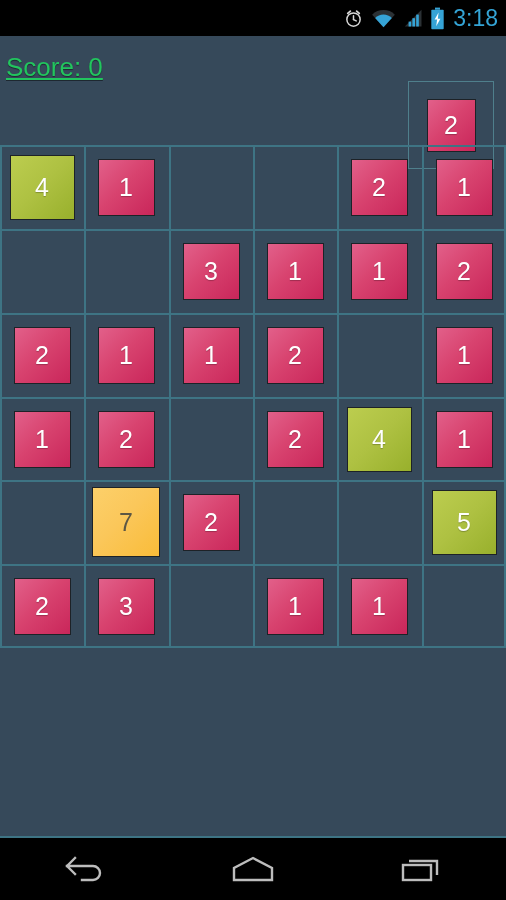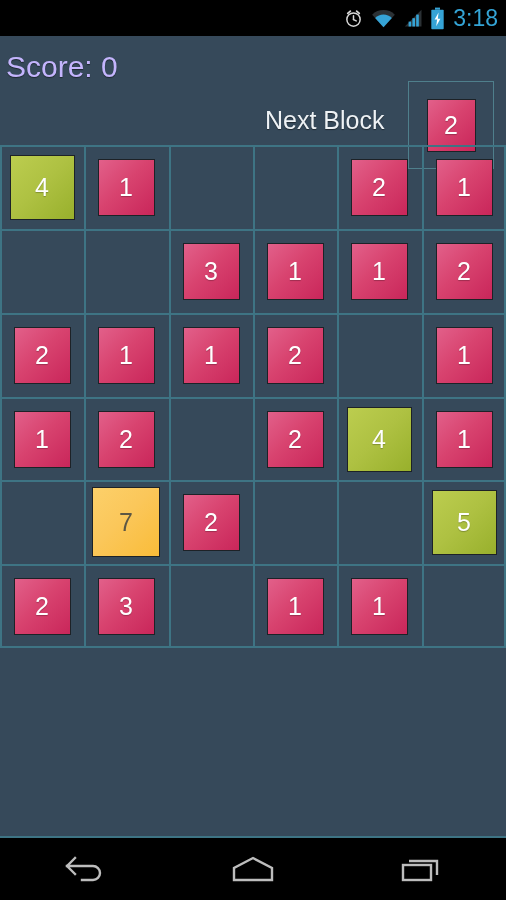--- a/index.html
+++ b/index.html
@@ -58,25 +58,26 @@
     width: 506px;
     height: 109px;
     background: #36495a;
   }
   #score-block {
     position: absolute;
     left: 6px;
     top: 12px;
   }
   .score-line {
-    color: #c4b5fd;
-    font-size: 30px;
+    color: #22c55e;
+    font-size: 26px;
     line-height: 38px;
     white-space: nowrap;
     text-shadow: 0 1px 1px rgba(0,0,0,0.45);
+    text-decoration: underline;
   }
   #next-block-label {
     position: absolute;
     left: 265px;
     top: 72px;
     color: #eef2f5;
     font-size: 25px;
     line-height: 25px;
     white-space: nowrap;
     text-shadow: 0 1px 1px rgba(0,0,0,0.45);
@@ -231,21 +232,20 @@
         <path d="M8.6 5.6 L4.6 12.6 L7.1 12.6 L6.2 19.2 L10.4 11.7 L7.8 11.7 Z" fill="#ffffff"></path>
       </svg>
     </span>
     <span id="sb-time">3:18</span>
   </div>
 
   <div id="header">
     <div id="score-block">
       <div class="score-line">Score: 0</div>
     </div>
-    <div id="next-block-label">Next Block</div>
     <div id="next-block-frame">
       <div id="next-tile" class="tile pink">2</div>
     </div>
   </div>
 
   <div id="board">
       <div class="grid-line-v" style="left: 0px;"></div>
       <div class="grid-line-v" style="left: 84px;"></div>
       <div class="grid-line-v" style="left: 169px;"></div>
       <div class="grid-line-v" style="left: 253px;"></div>

